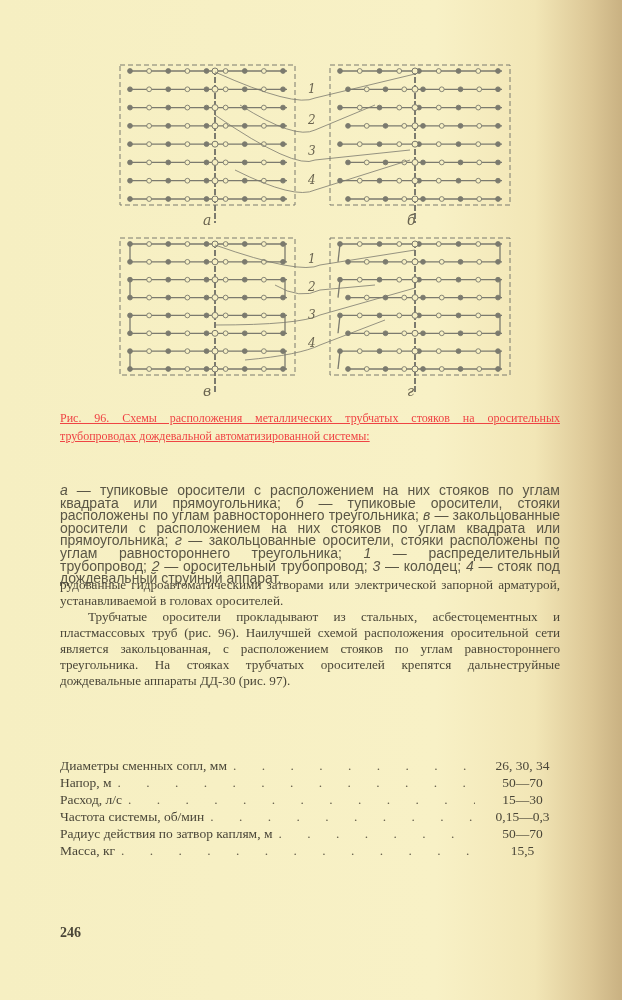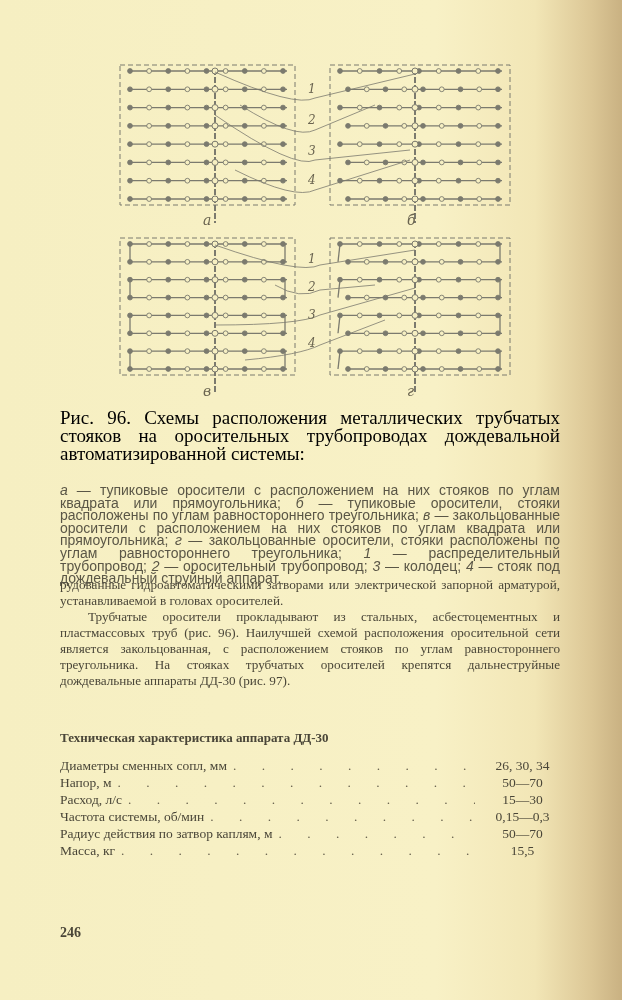--- a/index.html
+++ b/index.html
@@ -8,22 +8,23 @@
     background: linear-gradient(90deg, #f6efc2 0%, #f8f1c6 70%, #f2e6b6 86%, #dcc796 95%, #c9b182 100%);
     font-family: "DejaVu Serif", "Liberation Serif", serif;
     color:#4a4638;
   }
   .page { position:absolute; left:0; top:0; width:622px; height:1000px; }
   .figure { position:absolute; left:115px; top:60px; width:400px; height:345px; }
   .figure svg { width:100%; height:100%; display:block; }
   .fig-label { position:absolute; font-style:italic; font-size:14px; color:#6a6450; }
   .caption-title {
     position:absolute; left:60px; top:409px; width:500px;
-    font-size:19px; line-height:18px; color:#000000; text-align:justify;
+    font-size:12px; line-height:18px; color:#ef4444; text-align:justify;
     font-family:"Liberation Serif", serif;
+    text-decoration:underline;
   }
   .caption-legend {
     position:absolute; left:60px; top:484px; width:500px;
     font-size:14px; line-height:12.6px; color:#5a5646; text-align:justify;
     font-family:Liberation Sans, sans-serif;
   }
   .caption-legend i { font-style:italic; }
   .body-text {
     position:absolute; left:60px; width:500px;
     font-size:13.2px; line-height:16px; color:#4a4638;
@@ -453,21 +454,20 @@
 
   <div class="caption-legend">
     <i>а</i><span> — тупиковые оросители с расположением на них стояков по углам квадрата или прямоугольника; </span><i>б</i><span> — тупиковые оросители, стояки расположены по углам равностороннего треугольника; </span><i>в</i><span> — закольцованные оросители с расположением на них стояков по углам квадрата или прямоугольника; </span><i>г</i><span> — закольцованные оросители, стояки расположены по углам равностороннего треугольника; </span><i>1</i><span> — распределительный трубопровод; </span><i>2</i><span> — оросительный трубопровод; </span><i>3</i><span> — колодец; </span><i>4</i><span> — стояк под дождевальный струйный аппарат.</span>
   </div>
 
   <div class="body-text p1">
     <div>рудованные гидроавтоматическими затворами или электрической запорной арматурой, устанавливаемой в головах оросителей.</div>
     <div class="indent">Трубчатые оросители прокладывают из стальных, асбестоцементных и пластмассовых труб (рис. 96). Наилучшей схемой расположения оросительной сети является закольцованная, с расположением стояков по углам равностороннего треугольника. На стояках трубчатых оросителей крепятся дальнеструйные дождевальные аппараты ДД-30 (рис. 97).</div>
   </div>
 
-  <div class="spec-title">Техническая характеристика аппарата ДД-30</div>
 
   <div class="spec-table">
     <div class="spec-row">
       <span class="spec-name">Диаметры сменных сопл, мм</span>
       <span class="spec-dots">. . . . . . . . . . . . . . . . .</span>
       <span class="spec-value">26, 30, 34</span>
     </div>
     <div class="spec-row">
       <span class="spec-name">Напор, м</span>
       <span class="spec-dots">. . . . . . . . . . . . . . . . . . . . .</span>

